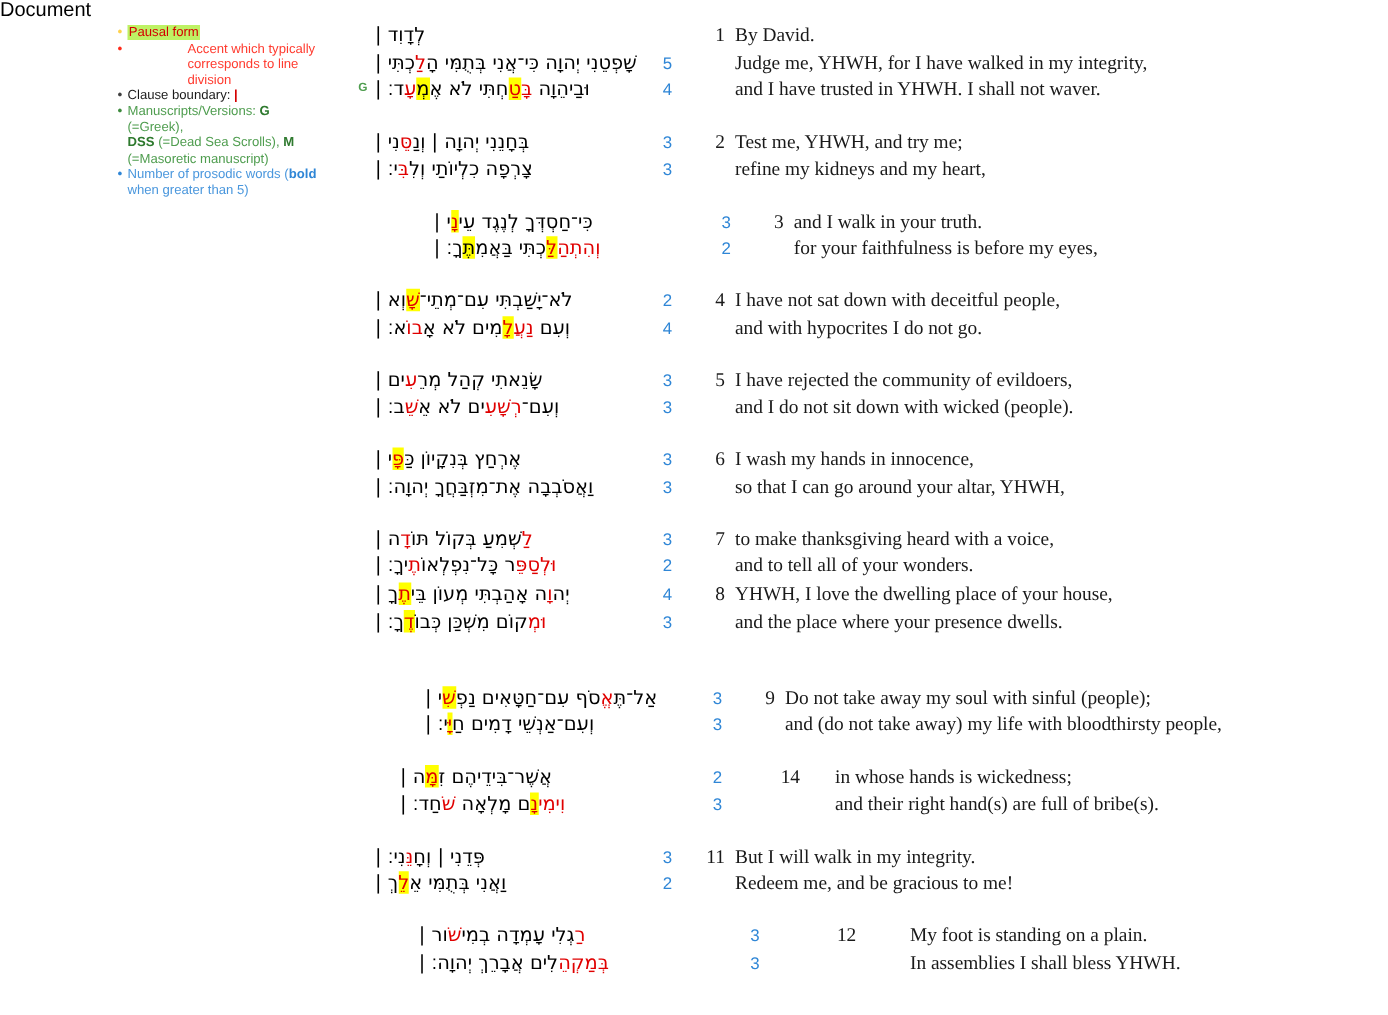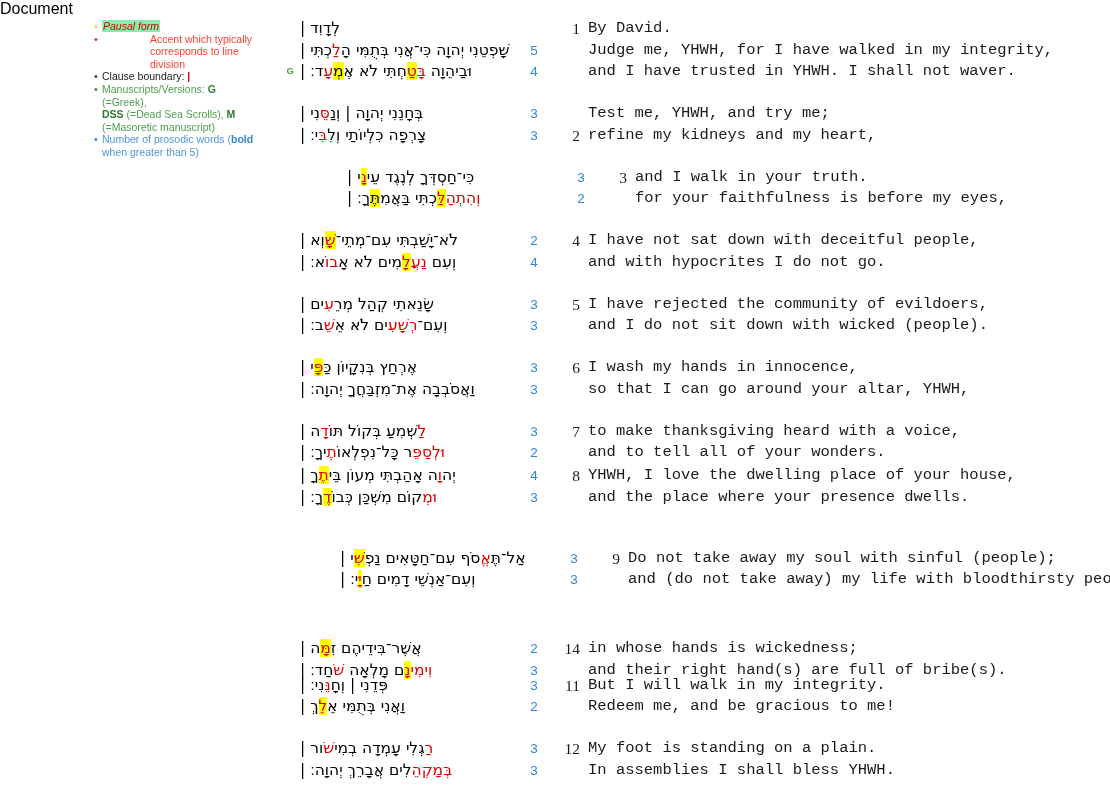--- a/index.html
+++ b/index.html
@@ -41,24 +41,23 @@
     flex: 1 1 auto;
   }
 
   .b-gold   { color: #ffd24d; }
   .b-red    { color: #ff2a1a; }
   .b-dark   { color: #404040; }
   .b-green  { color: #3d8a3d; }
   .b-blue   { color: #2f86d6; }
 
   .lg-pausal {
-    background: #86efac;
+    background: #bef264;
     color: #d40000;
     padding: 0 1px;
-    font-style: italic;
   }
   .lg-accent { color: #ff3b2f; margin-left: 48px; }
   .lg-clause { color: #1a1a1a; }
   .lg-clause .bar { color: #d40000; font-weight: bold; }
   .lg-mss    { color: #4f9d4f; }
   .lg-mss b  { color: #2f7a2f; }
   .lg-prosodic { color: #4a97dd; }
   .lg-prosodic b { color: #2f86d6; }
 
   
@@ -137,21 +136,21 @@
     box-sizing: border-box;
     font-family: "Liberation Serif", serif;
     font-size: 15.5px;
     line-height: 21.5px;
     color: #1a1a1a;
   }
 
   
   .col-english {
     flex: 1 1 auto;
-    font-family: Liberation Mono, monospace;
+    font-family: Liberation Serif, serif;
     font-size: 15.5px;
     line-height: 21.5px;
     color: #1a1a1a;
     padding-left: 0px;
   }
   .eng-line { display: block; height: 21.5px; white-space: nowrap; }
 </style>
 </head>
 <body>
 
@@ -221,21 +220,21 @@
       <div class="col-count">
         <span class="cnt-line">5</span>
         <span class="cnt-line">4</span>
       </div>
       <div class="col-vnum">&nbsp;</div>
       <div class="col-english">
         <span class="eng-line">Judge me, YHWH, for I have walked in my integrity,</span>
         <span class="eng-line">and I have trusted in YHWH. I shall not waver.</span>
       </div>
     </div>
-    <div class="verse-row" style="top: 103px; align-items: flex-end;">
+    <div class="verse-row" style="top: 103px;">
       <div class="col-siglum"></div>
       <div class="col-hebrew">
         <span class="heb-line"><span>בְּחָנֵנִי יְהוָה </span><span class="bar">|</span><span> וְנ</span><span class="acc">ַסּ</span><span>ֵנִי </span><span class="bar">|</span></span>
         <span class="heb-line"><span>צָרְפָה כִלְיוֹתַי וְל</span><span class="acc">ִבּ</span><span>ִּי׃ </span><span class="bar">|</span></span>
       </div>
       <div class="col-count">
         <span class="cnt-line">3</span>
         <span class="cnt-line">3</span>
       </div>
       <div class="col-vnum">2</div>
@@ -349,21 +348,21 @@
       <div class="col-count">
         <span class="cnt-line">3</span>
         <span class="cnt-line">3</span>
       </div>
       <div class="col-vnum">9</div>
       <div class="col-english">
         <span class="eng-line">Do not take away my soul with sinful (people);</span>
         <span class="eng-line">and (do not take away) my life with bloodthirsty people,</span>
       </div>
     </div>
-    <div class="verse-row" style="top: 638px;">
+    <div class="verse-row" style="top: 611px; gap: 20px;">
       <div class="col-siglum"></div>
       <div class="col-hebrew">
         <span class="heb-line"><span>אֲשֶׁר־בִּידֵיהֶם זִ</span><span class="hl acc">מָּ</span><span>ה </span><span class="bar">|</span></span>
         <span class="heb-line"><span class="acc">וִ</span><span class="acc">ימִי</span><span class="hl acc">נָ</span><span>ם מָלְאָה </span><span class="acc">שֹׁ</span><span>חַד׃ </span><span class="bar">|</span></span>
       </div>
       <div class="col-count">
         <span class="cnt-line">2</span>
         <span class="cnt-line">3</span>
       </div>
       <div class="col-vnum">14</div>
@@ -381,21 +380,21 @@
       <div class="col-count">
         <span class="cnt-line">3</span>
         <span class="cnt-line">2</span>
       </div>
       <div class="col-vnum">11</div>
       <div class="col-english">
         <span class="eng-line">But I will walk in my integrity.</span>
         <span class="eng-line">Redeem me, and be gracious to me!</span>
       </div>
     </div>
-    <div class="verse-row" style="top: 738px;">
+    <div class="verse-row" style="top: 738px; gap: 35px;">
       <div class="col-siglum"></div>
       <div class="col-hebrew">
         <span class="heb-line"><span class="acc">ר</span><span>ַגְלִי עָמְדָה בְמִי</span><span class="acc">שֹׁ</span><span>ור </span><span class="bar">|</span></span>
         <span class="heb-line"><span class="acc">בּ</span><span class="acc">ְמַקְהֵ</span><span>לִים אֲבָרֵךְ יְהוָה׃ </span><span class="bar">|</span></span>
       </div>
       <div class="col-count">
         <span class="cnt-line">3</span>
         <span class="cnt-line">3</span>
       </div>
       <div class="col-vnum">12</div>

